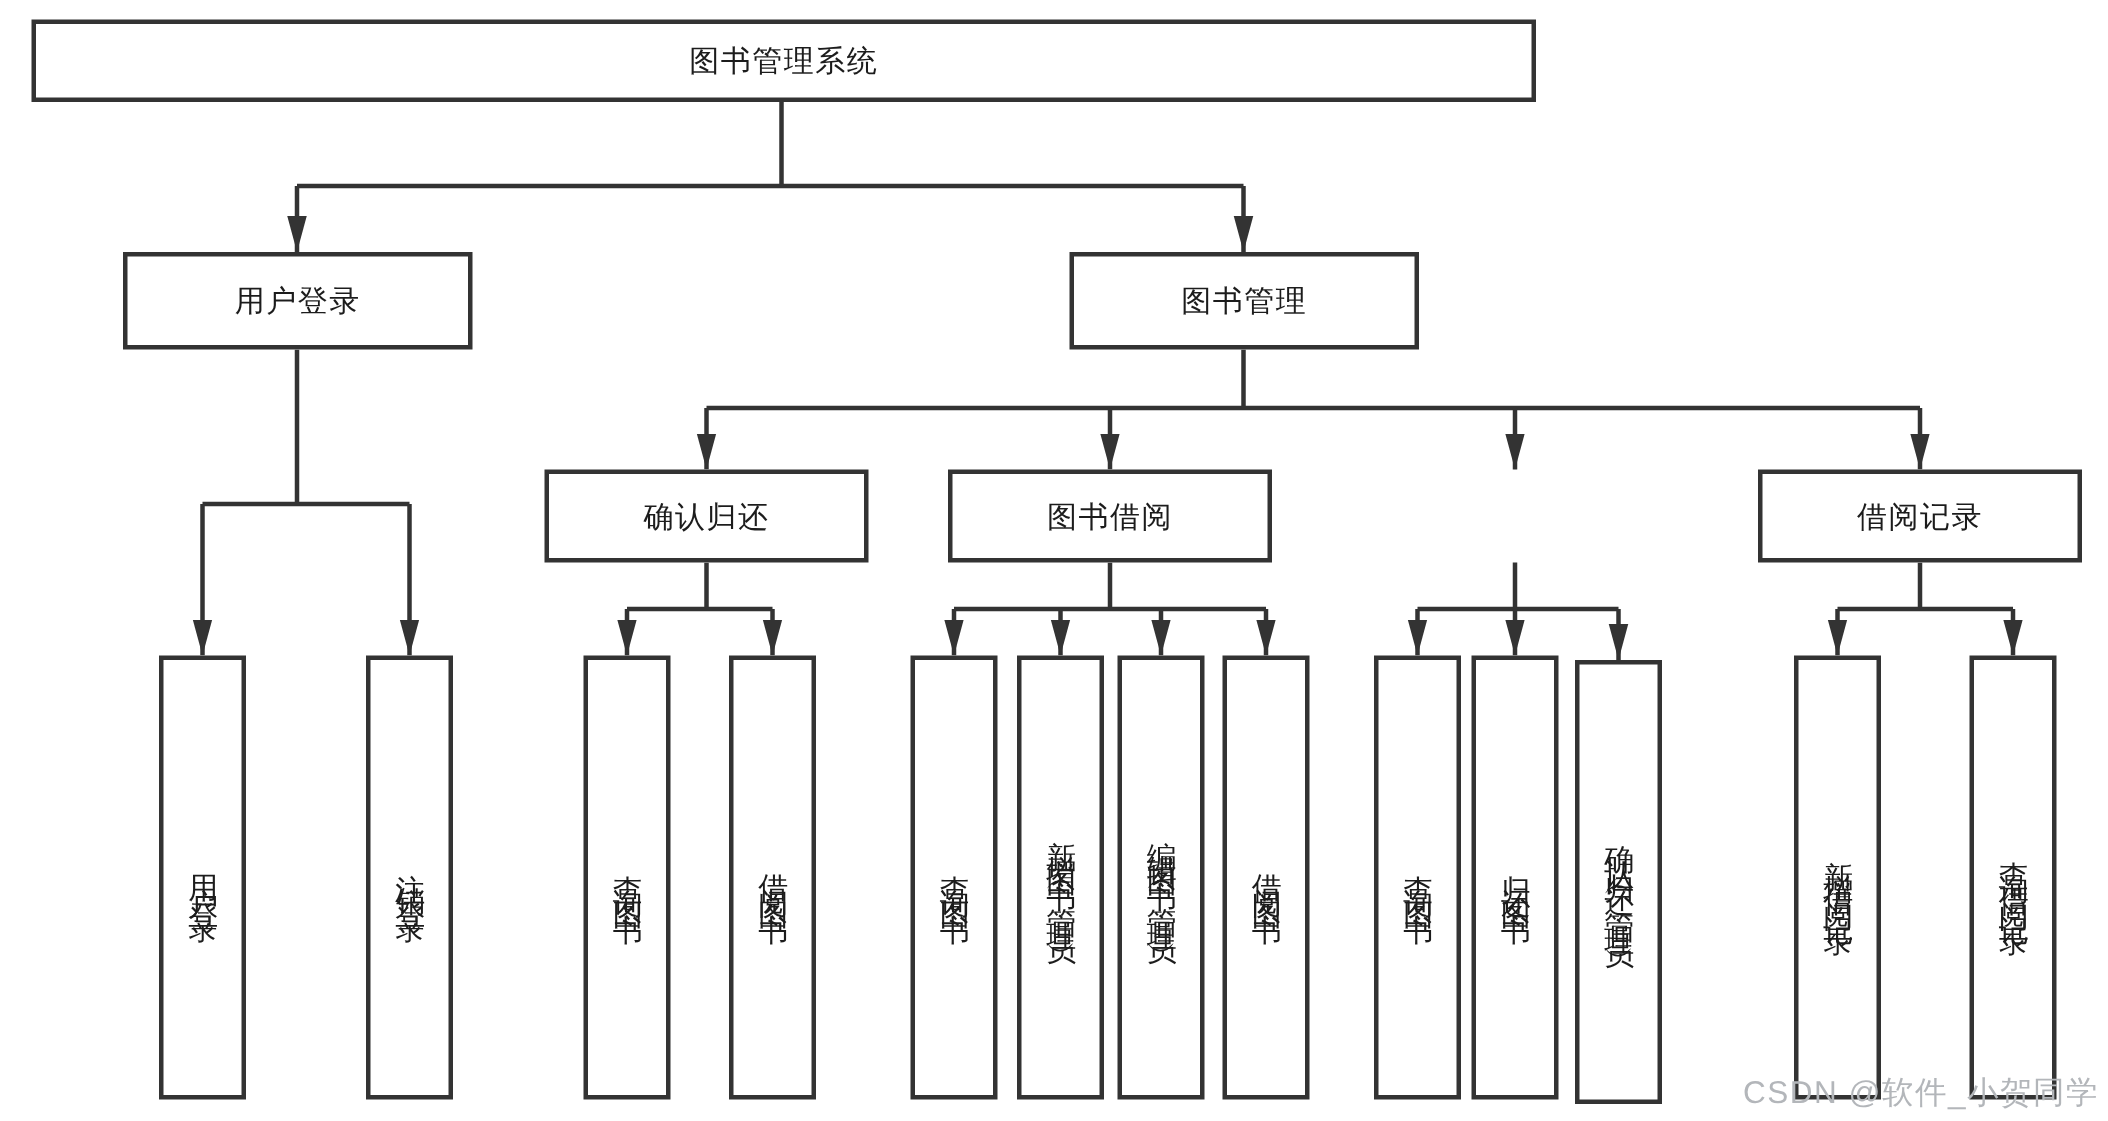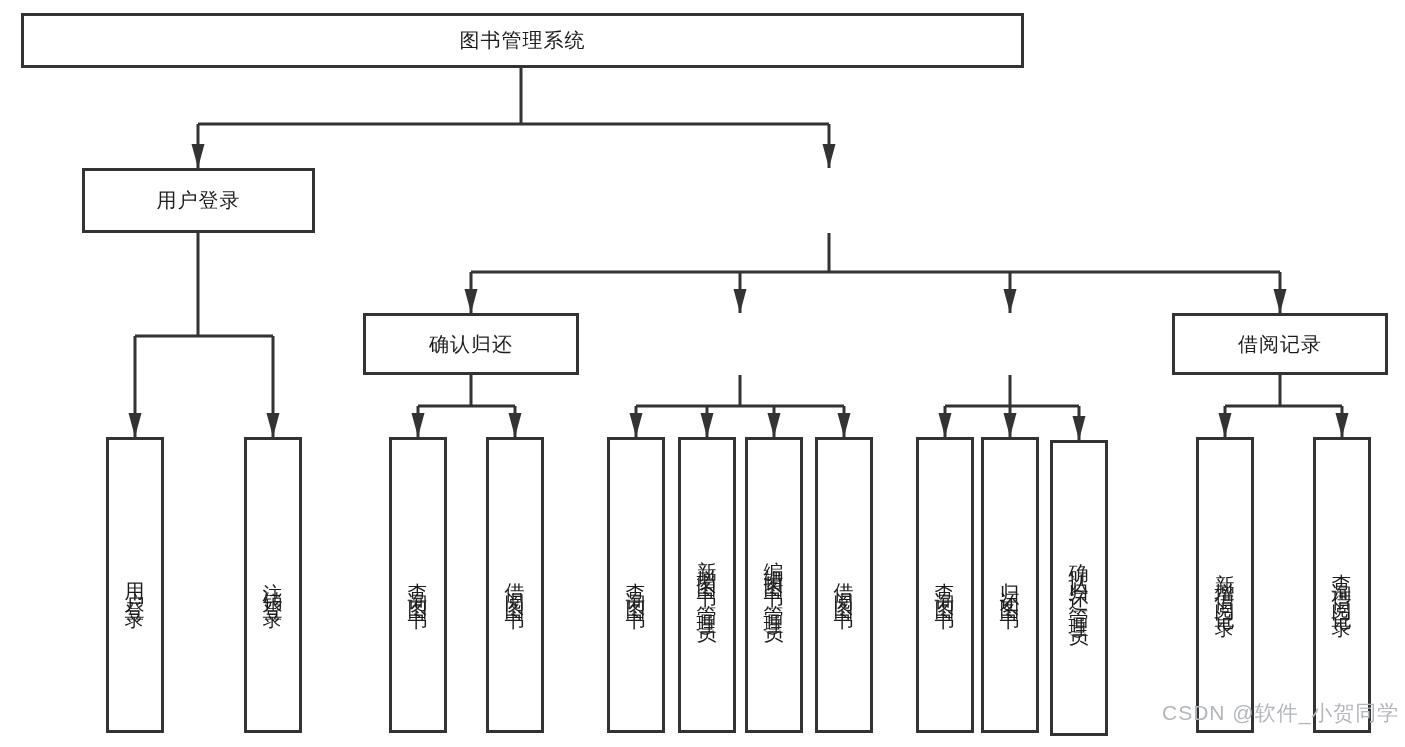--- a/index.html
+++ b/index.html
@@ -33,21 +33,21 @@
   .leaf .lbl {
     writing-mode: vertical-rl;
     text-orientation: mixed;
     letter-spacing: 9px;
     line-height: 1;
     white-space: normal;
   }
   .watermark {
     position: absolute;
     left: 1162px;
-    top: 699px;
+    top: 714px;
     z-index: 3;
     font-size: 21px;
     color: #b3b6ba;
     letter-spacing: 1px;
     white-space: nowrap;
   }
 </style>
 </head>
 <body>
 
@@ -96,23 +96,29 @@
     </g>
   </svg>
 
   <div class="box" style="left:21px;top:13px;width:1003px;height:55px">
     <span class="lbl">图书管理系统</span>
   </div>
 
   <div class="box" style="left:82px;top:168px;width:233px;height:65px">
     <span class="lbl">用户登录</span>
   </div>
+  <div class="box" style="left:713px;top:168px;width:233px;height:65px">
+    <span class="lbl">图书管理</span>
+  </div>
 
   <div class="box" style="left:363px;top:313px;width:216px;height:62px">
     <span class="lbl">确认归还</span>
+  </div>
+  <div class="box" style="left:632px;top:313px;width:216px;height:62px">
+    <span class="lbl">图书借阅</span>
   </div>
   <div class="box" style="left:1172px;top:313px;width:216px;height:62px">
     <span class="lbl">借阅记录</span>
   </div>
 
   <div class="box leaf" style="left:106px;top:437px;width:58px;height:296px">
     <span class="lbl">用户登录</span>
   </div>
   <div class="box leaf" style="left:244px;top:437px;width:58px;height:296px">
     <span class="lbl">注销登录</span>

